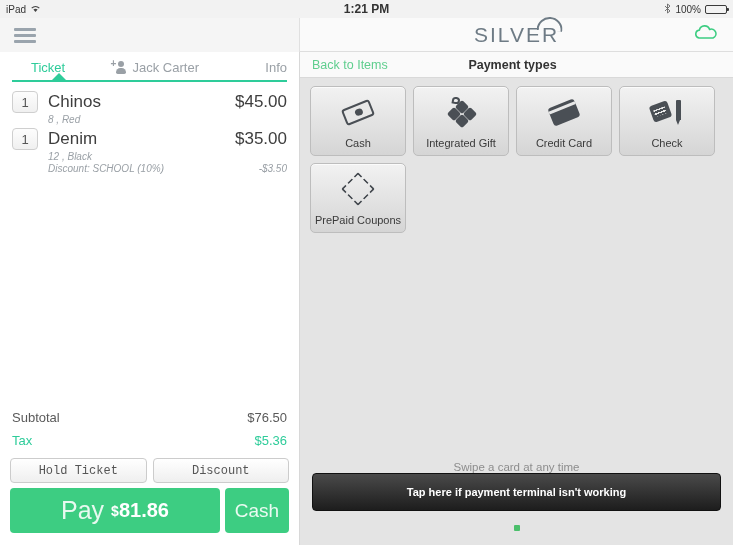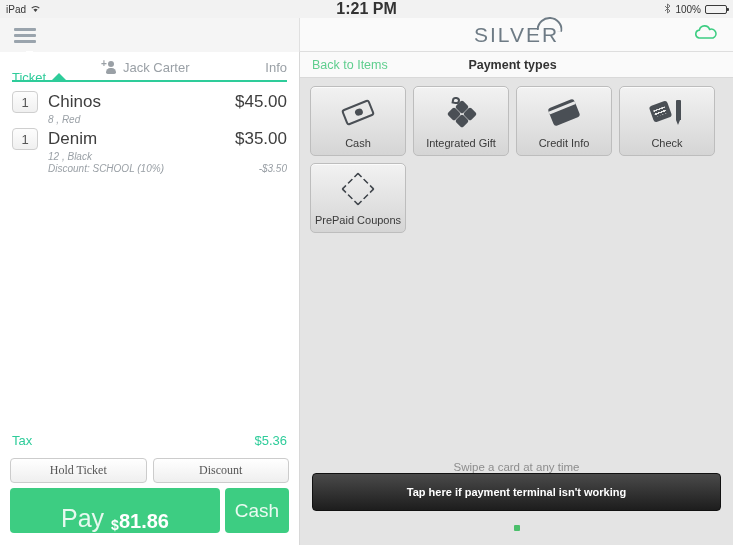--- a/index.html
+++ b/index.html
@@ -14,21 +14,21 @@
   
   .statusbar {
     height: 18px; background: #f2f2f2; flex: 0 0 18px;
     display: flex; align-items: center; position: relative;
     font-size: 10px; color: #3a3a3a; padding: 0 6px;
   }
   .sb-left { display: flex; align-items: center; gap: 4px; }
   .sb-device { font-size: 10px; color: #333; }
   .sb-center {
     position: absolute; left: 0; right: 0; text-align: center;
-    font-size: 16px; font-weight: bold; color: #333; pointer-events: none;
+    font-size: 12px; font-weight: bold; color: #333; pointer-events: none;
   }
   .sb-right {
     margin-left: auto; display: flex; align-items: center; gap: 4px;
     position: relative; z-index: 2;
   }
   .sb-pct { font-size: 10px; color: #333; }
   .battery {
     width: 22px; height: 9px; border: 1px solid #3a3a3a; border-radius: 2px;
     position: relative; padding: 1px;
   }
@@ -72,21 +72,21 @@
   }
   .tabs {
     height: 30px; flex: 0 0 30px; display: flex; align-items: center;
     position: relative; padding: 0 12px; background: #fff;
   }
   .tab {
     display: flex; align-items: center; gap: 6px; font-size: 13px;
     color: #9aa0a6; cursor: pointer;
   }
   .tab.active { color: #2ecc9a; }
-  .tab-ticket { margin-right: auto; flex-direction: column; }
+  .tab-ticket { margin-right: auto; }
   .tab-cust { margin-right: auto; }
   .tab-icon { width: 13px; height: 15px; display: inline-block; position: relative; }
   .ico-list {
     width: 12px; height: 14px; background: #2ecc9a; border-radius: 1px;
   }
   .ico-list::after {
     content: ""; position: absolute; left: 3px; top: 2px; width: 7px; height: 10px;
     background: repeating-linear-gradient(to bottom, #fff 0 1.5px, transparent 1.5px 3.3px);
   }
   .ico-person { width: 14px; height: 14px; position: relative; }
@@ -140,26 +140,26 @@
   .total-row { display: flex; font-size: 13px; padding: 4px 0; }
   .total-row .lbl { color: #5a5a5a; }
   .total-row .val { margin-left: auto; color: #5a5a5a; }
   .total-row.tax .lbl, .total-row.tax .val { color: #2ecc9a; }
 
   .actions { display: flex; gap: 6px; padding: 6px 10px 5px 10px; }
   .abtn {
     flex: 1; height: 25px; border: 1px solid #cccccc; border-radius: 4px;
     background: linear-gradient(to bottom,#ffffff,#efefef);
     font-size: 12px; color: #555; display: flex; align-items: center;
-    justify-content: center; cursor: pointer; font-family: Liberation Serif, serif;
+    justify-content: center; cursor: pointer; font-family: Liberation Mono, monospace;
   }
   .payrow { display: flex; gap: 5px; padding: 0 10px 12px 10px; }
   .pay-btn {
     flex: 1; height: 45px; border-radius: 4px; background: #3dcd82;
-    display: flex; align-items: flex-end; justify-content: center;
+    display: flex; align-items: center; justify-content: center;
     color: #fff; cursor: pointer;
   }
   .pay-word { font-size: 25px; color: #e7f9ef; font-weight: 300; }
   .pay-cur { font-size: 14px; font-weight: bold; margin-left: 7px; vertical-align: super; }
   .pay-amt { font-size: 20px; font-weight: bold; }
   .cash-btn {
     width: 64px; flex: 0 0 64px; height: 45px; border-radius: 4px; background: #3dcd82;
     display: flex; align-items: center; justify-content: center;
     color: #eafaf1; font-size: 19px; font-weight: 300; cursor: pointer;
   }
@@ -348,20 +348,24 @@
           <span>12 , Black</span>
         </div>
         <div class="item-sub">
           <span>Discount: SCHOOL (10%)</span>
           <span class="amt">-$3.50</span>
         </div>
 
       </div>
 
       <div class="totals">
+        <div class="total-row">
+          <span class="lbl">Subtotal</span>
+          <span class="val">$76.50</span>
+        </div>
         <div class="total-row tax">
           <span class="lbl">Tax</span>
           <span class="val">$5.36</span>
         </div>
       </div>
 
       <div class="actions">
         <div class="abtn">Hold Ticket</div>
         <div class="abtn">Discount</div>
       </div>
@@ -403,21 +407,21 @@
                 <i class="d"></i>
               </span>
           </div>
           <div class="tile-lbl">Integrated Gift</div>
         </div>
 
         <div class="tile">
           <div class="tile-ico">
               <span class="ico-card"></span>
             </div>
-          <div class="tile-lbl">Credit Info</div>
+          <div class="tile-lbl">Credit Card</div>
         </div>
 
         <div class="tile">
           <div class="tile-ico">
             <span class="ico-check">
                 <span class="sheet"></span>
                 <span class="pen"></span>
               </span>
           </div>
           <div class="tile-lbl">Check</div>

